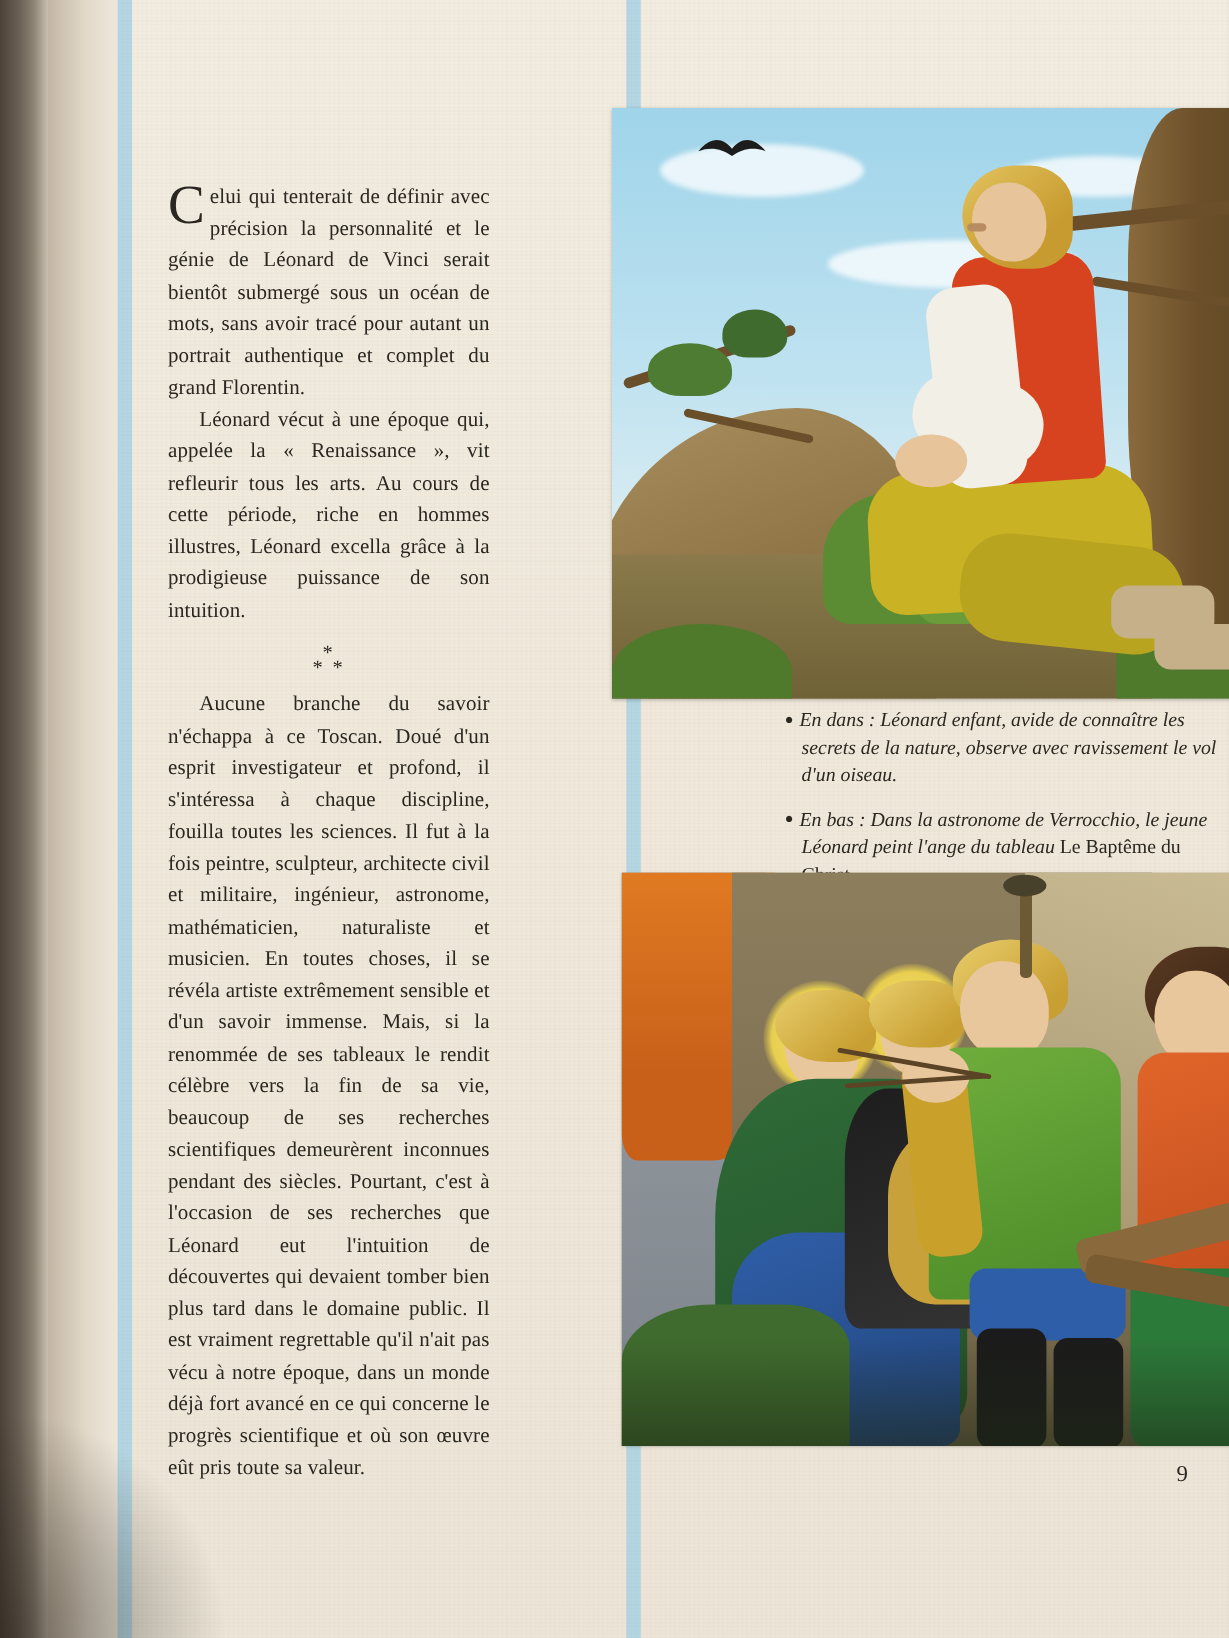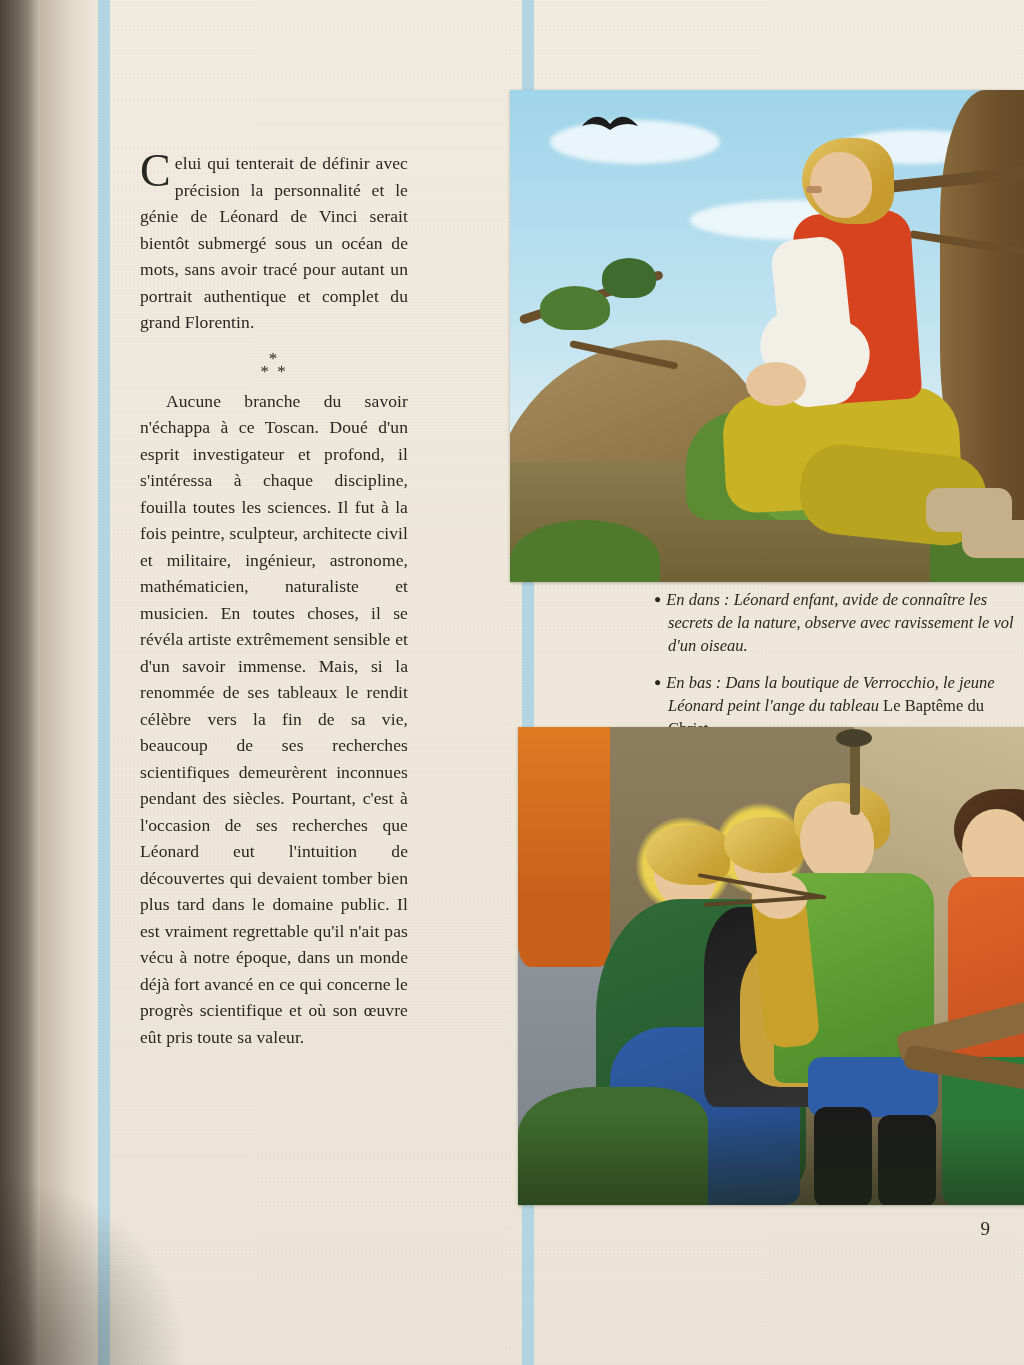--- a/index.html
+++ b/index.html
@@ -147,20 +147,21 @@
   <div class="gutter-dark"></div>
   <div class="gutter-shadow"></div>
 
   <div class="paper">
     <div class="blue-rule r1"></div>
     <div class="blue-rule r2"></div>
     <div class="grain"></div>
 
     <div class="col c1">
       <p class="first"><span class="dropcap">C</span><span>elui qui tenterait de définir avec précision la personnalité et le génie de Léonard de Vinci serait bientôt submergé sous un océan de mots, sans avoir tracé pour autant un portrait authentique et complet du grand Florentin.</span></p>
+      <p>Léonard vécut à une époque qui, appelée la « Renaissance », vit refleurir tous les arts. Au cours de cette période, riche en hommes illustres, Léonard excella grâce à la prodigieuse puissance de son intuition.</p>
       <div class="stars">
         <span>*</span>
         <span>* *</span>
       </div>
       <p>Aucune branche du savoir n'échappa à ce Toscan. Doué d'un esprit investigateur et profond, il s'intéressa à chaque discipline, fouilla toutes les sciences. Il fut à la fois peintre, sculpteur, architecte civil et militaire, ingénieur, astronome, mathématicien, naturaliste et musicien. En toutes choses, il se révéla artiste extrêmement sensible et d'un savoir immense. Mais, si la renommée de ses tableaux le rendit célèbre vers la fin de sa vie, beaucoup de ses recherches scientifiques demeurèrent inconnues pendant des siècles. Pourtant, c'est à l'occasion de ses recherches que Léonard eut l'intuition de découvertes qui devaient tomber bien plus tard dans le domaine public. Il est vraiment regrettable qu'il n'ait pas vécu à notre époque, dans un monde déjà fort avancé en ce qui concerne le progrès scientifique et où son œuvre eût pris toute sa valeur.</p>
     </div>
 
     <div class="fig fig-top">
       <div class="sky1"></div>
       <div class="cloud" style="left:40px;top:30px;width:170px;height:44px;"></div>
@@ -200,21 +201,21 @@
       <div class="boy-hair"></div>
       <div class="boy-head"></div>
       <div style="position:absolute;left:296px;top:96px;width:16px;height:7px;background:#b98b60;border-radius:4px;"></div>
     </div>
 
     <div class="caption">
       <p>
         <span class="bullet">●</span><span>En dans :</span> <span>Léonard enfant, avide de connaître les secrets de la nature, observe avec ravissement le vol d'un oiseau.</span>
       </p>
       <p>
-        <span class="bullet">●</span><span>En bas :</span> <span>Dans la boutique de Verrocchio, le jeune Léonard peint l'ange du tableau</span> <span class="roman">Le Baptême du Christ.</span>
+        <span class="bullet">●</span><span>En bas :</span> <span>Dans la astronome de Verrocchio, le jeune Léonard peint l'ange du tableau</span> <span class="roman">Le Baptême du Christ.</span>
       </p>
     </div>
 
     <div class="fig fig-bottom">
       <div class="bg2" style="background:linear-gradient(180deg,#b0a punkt 0%,#9d8f72 100%);"></div>
       <div style="position:absolute;inset:0;background:linear-gradient(180deg,#b8a98b 0%,#a1926f 60%,#8d7f60 100%);"></div>
       <div class="wallA"></div>
       <div class="curtain"></div>
       <div class="panel"></div>
       <div class="rock"></div>

